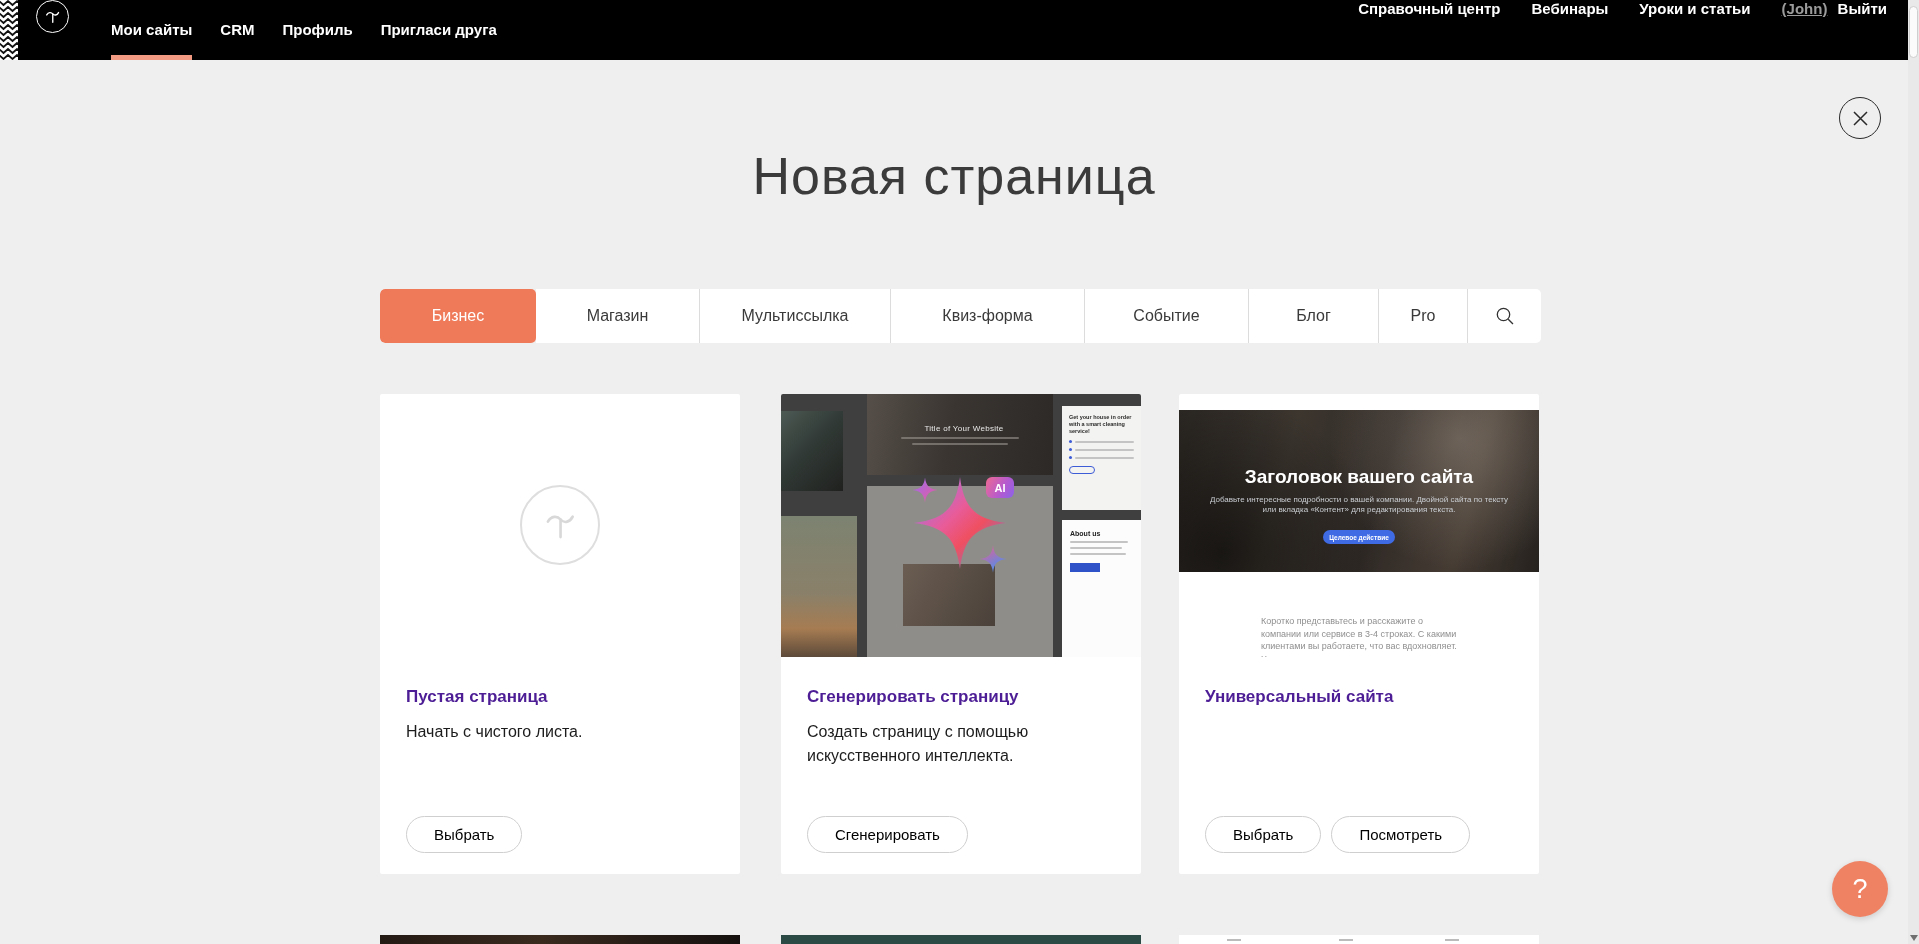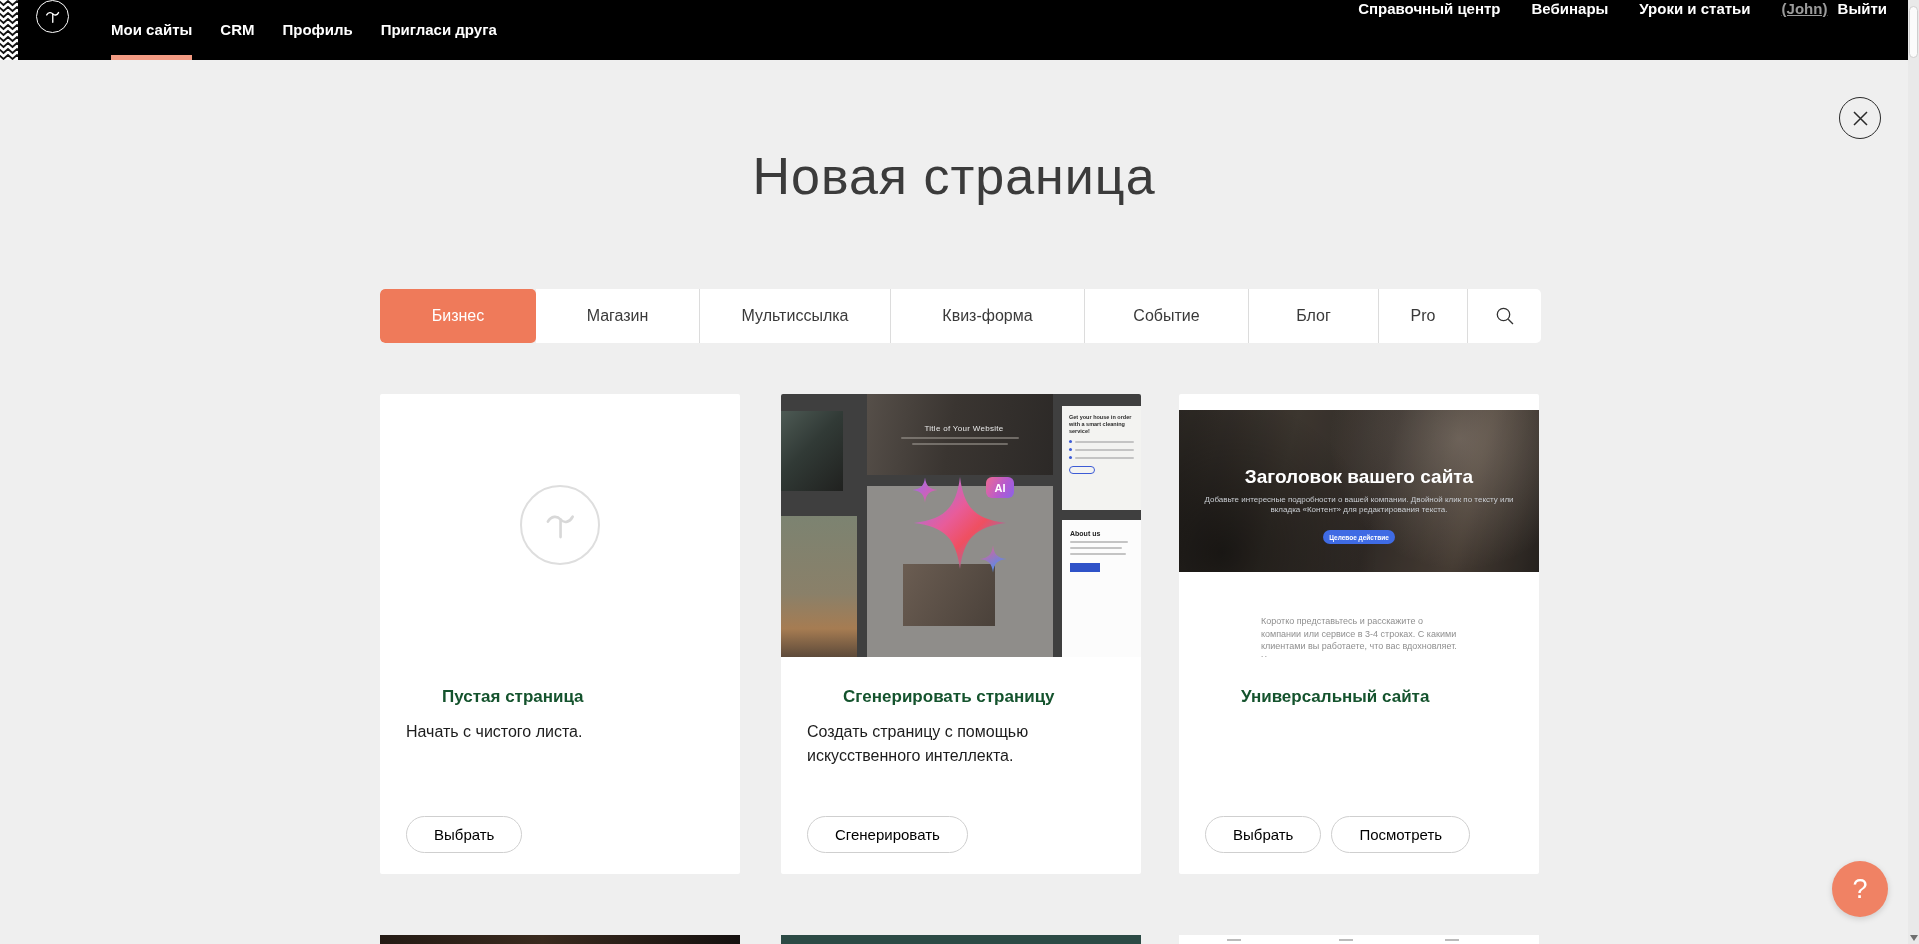--- a/index.html
+++ b/index.html
@@ -37,21 +37,21 @@
           border-radius:5px; overflow:hidden; }
   .tab { background:#fff; height:54px; display:flex; align-items:center; justify-content:center;
          font-size:16px; color:#3a3a3a; cursor:pointer; border-right:1px solid #dcdcdc; }
   .tab:last-child { border-right:none; }
   .tab.active { background:#ef7a5a; color:#fff; border-right:none; border-radius:5px; }
 
   
   .card { position:absolute; top:394px; width:360px; height:480px; background:#fff; border-radius:2px; overflow:hidden; }
   .card-preview { position:relative; width:360px; height:263px; overflow:hidden; }
   .card-body { position:relative; height:217px; padding:30px 26px 0 26px; }
-  .card-title { font-size:17px; font-weight:700; color:#14532d;margin-left:36px; }
+  .card-title { font-size:17px; font-weight:700; color:#4c1d95; }
   .card-desc { margin-top:13px; font-size:16px; line-height:24px; color:#1c1c1c; max-width:300px; }
   .card-buttons { position:absolute; left:26px; bottom:21px; display:flex; gap:10px; }
   .pill-btn { height:37px; padding:12px 27px; border:1px solid #cfcfcf; border-radius:19px; background:#fff;
               font-size:15px; color:#000; display:flex; align-items:center; cursor:pointer; white-space:nowrap; }
 
   
   .watermark { position:absolute; left:140px; top:91px; width:80px; height:80px; border:2px solid #dedede;
                border-radius:50%; display:flex; align-items:center; justify-content:center; }
 
   
@@ -285,21 +285,21 @@
         <button class="pill-btn">Сгенерировать</button>
       </div>
     </div>
   </div>
 
   <div class="card" style="left:1179px;">
     <div class="card-preview">
       <div class="hero">
         <div class="hero-light"></div>
         <div class="hero-title">Заголовок вашего сайта</div>
-        <div class="hero-sub">Добавьте интересные подробности о вашей компании. Двойной клик по тексту или вкладка «Контент» для редактирования текста.</div>
+        <div class="hero-sub">Добавьте интересные подробности о вашей компании. Двойной сайта по тексту или вкладка «Контент» для редактирования текста.</div>
         <div class="hero-btn">Целевое действие</div>
         <svg class="hero-chevron" width="16" height="9" viewBox="0 0 16 9">
           <path d="M1,1 L8,8 L15,1" fill="none" stroke="#e0e0e0" stroke-width="1.4"></path>
         </svg>
       </div>
       <div class="preview-body">
         <div class="preview-body-text">Коротко представьтесь и расскажите о компании или сервисе в 3-4 строках. С какими клиентами вы работаете, что вас вдохновляет. Чем гордится ваша команда, какие у нее ценности и мотивация.</div>
       </div>
     </div>
     <div class="card-body">

